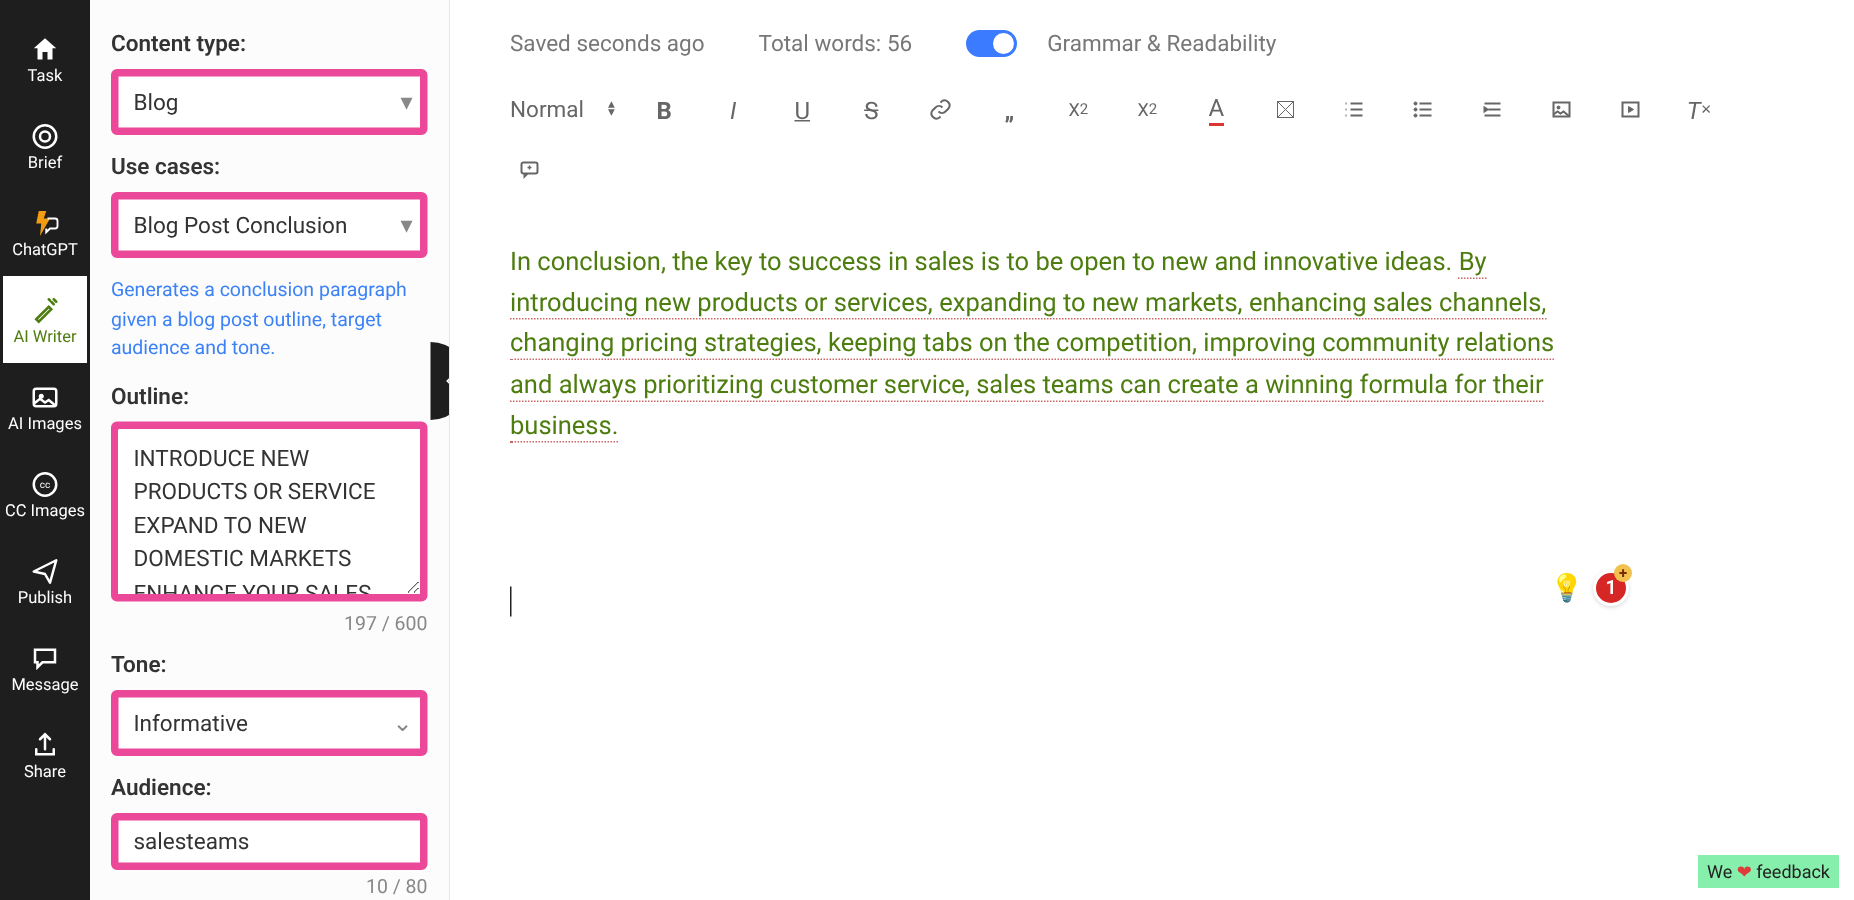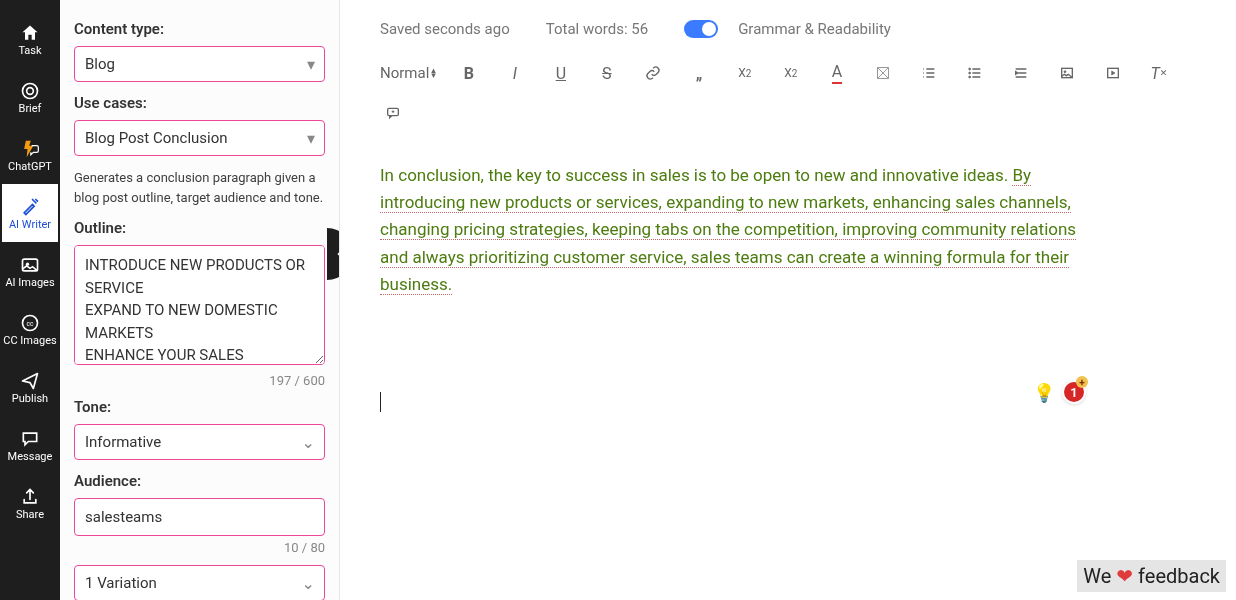--- a/index.html
+++ b/index.html
@@ -1,54 +1,54 @@
 <!DOCTYPE html>
 <html><head>
 <meta charset="utf-8">
 <style>
 * { box-sizing: border-box; margin: 0; padding: 0; }
 body { font-family: -apple-system, BlinkMacSystemFont, "Segoe UI", Roboto, sans-serif; width: 1236px; height: 600px; overflow: hidden; position: relative; }
 .app { display: flex; height: 600px; }
 .vnav { width: 60px; background: #1e1e1e; color: #fff; display: flex; flex-direction: column; align-items: center; padding-top: 10px; }
 .vnav-item { display: flex; flex-direction: column; align-items: center; justify-content: center; width: 56px; height: 58px; cursor: pointer; gap: 2px; }
-.vnav-item.active { background: #fff; color: #1d4ed8; }
+.vnav-item.active { background: #fff; color: #4d7c0f; }
 .vnav-item .ico { width: 20px; height: 20px; display: flex; justify-content: center; }
 .vnav-item .ico svg { width: 20px; height: 20px; fill: currentColor; }
 .vnav-item .lbl { font-size: 11px; line-height: 1; }
-.sidepanel { width: 280px; background: #fcfcfc; border-right: 1px solid #e6e6e6; padding: 14px 14px 0 14px; overflow-y: auto; position: relative; }
+.sidepanel { width: 240px; background: #fcfcfc; border-right: 1px solid #e6e6e6; padding: 14px 14px 0 14px; overflow-y: auto; position: relative; }
 .field-label { font-size: 15px; font-weight: 600; color: #333; margin-bottom: 8px; margin-top: 6px; }
-.select-like, select, textarea.txt, input.inp { width: 100%; border: 1px solid #ec4899; border-radius: 4px; background: #fff; font-size: 15px; color: #333; padding: 8px 10px; font-family: inherit; }
+.select-like, select, textarea.txt, input.inp { width: 100%; border: 5px solid #ec4899; border-radius: 4px; background: #fff; font-size: 15px; color: #333; padding: 8px 10px; font-family: inherit; }
 .select-wrap { position: relative; margin-bottom: 12px; }
 .select-wrap .caret { position: absolute; right: 10px; top: 50%; transform: translateY(-50%); pointer-events: none; color: #888; }
 select { appearance: none; -webkit-appearance: none; }
-.muted { font-size: 13px; color: #404040; line-height: 1.5; margin-bottom: 12px; }
+.muted { font-size: 13px; color: #3b82f6; line-height: 1.5; margin-bottom: 12px; }
 .txt { height: 120px; resize: both; line-height: 1.5; }
 .counter { font-size: 13px; color: #888; text-align: right; margin: 4px 0 10px 0; }
 .inp { height: 38px; }
 .collapse-tab { position: absolute; right: -14px; top: 228px; width: 26px; height: 52px; background: #1e1e1e; color: #fff; border-radius: 0 26px 26px 0; display: flex; align-items: center; justify-content: center; cursor: pointer; z-index: 5; }
 .collapse-tab svg { width: 14px; height: 14px; fill: #fff; }
 .main { flex: 1; background: #fff; position: relative; padding: 0 40px 0 40px; }
 .topbar { display: flex; align-items: center; gap: 36px; padding: 20px 0 12px 0; color: #777; font-size: 15px; }
 .topbar .switch { display: flex; align-items: center; gap: 20px; }
 .toggle { width: 34px; height: 18px; border-radius: 10px; background: #3a7bff; position: relative; cursor: pointer; }
 .toggle::after { content: ""; position: absolute; width: 14px; height: 14px; background: #fff; border-radius: 50%; top: 2px; right: 2px; }
 .toolbar { display: flex; align-items: center; gap: 20px; padding: 10px 0; flex-wrap: wrap; }
 .toolbar .tbtn { color: #666; cursor: pointer; display: inline-flex; align-items: center; justify-content: center; width: 26px; height: 26px; }
 .toolbar .tbtn svg { width: 16px; height: 16px; fill: currentColor; stroke: currentColor; }
-.toolbar .style-sel { color: #666; display: inline-flex; align-items: center; gap: 2px; cursor: pointer; font-size: 15px; }
+.toolbar .style-sel { color: #666; display: inline-flex; align-items: center; gap: 16px; cursor: pointer; font-size: 15px; }
 .toolbar .style-sel .updown { display: inline-flex; flex-direction: column; line-height: 5px; font-size: 9px; }
 .second-row { padding: 4px 0 12px 0; }
 .editor { font-size: 17px; color: #4d7c0f; line-height: 1.6; margin-top: 24px; max-width: 710px; }
 .gram { border-bottom: 1px dotted #c96666; }
 .cursor-blink { display: inline-block; width: 1px; height: 20px; background: #222; margin-left: 0; vertical-align: middle; }
 .float-widgets { position: absolute; right: 150px; top: 380px; display: flex; align-items: center; gap: 6px; }
 .bulb { font-size: 18px; }
 .badge-circle { position: relative; width: 24px; height: 24px; border-radius: 50%; background: #d62626; color: #fff; display: flex; align-items: center; justify-content: center; font-size: 13px; font-weight: 600; border: 2px solid #fff; box-shadow: 0 1px 3px rgba(0,0,0,0.15); }
 .badge-circle::after { content: "+"; position: absolute; top: -6px; right: -4px; background: #f1c14d; color: #7a2a00; width: 12px; height: 12px; border-radius: 50%; font-size: 10px; display: flex; align-items: center; justify-content: center; font-weight: bold; }
-.feedback { position: absolute; bottom: 8px; right: 10px; font-size: 20px; color: #222; background: #e5e5e5; padding: 4px 6px; }
+.feedback { position: absolute; bottom: 8px; right: 10px; font-size: 12px; color: #222; background: #86efac; padding: 4px 6px; }
 .feedback .heart { color: #e03b3b; }
 .bolt { color: #f39c12; }
 .sidepanel::-webkit-scrollbar { width: 0; }
 .editor-row2 { margin-top: 90px; }
 </style>
 </head>
 <body>
 
 <div class="app">
   <div class="vnav">

